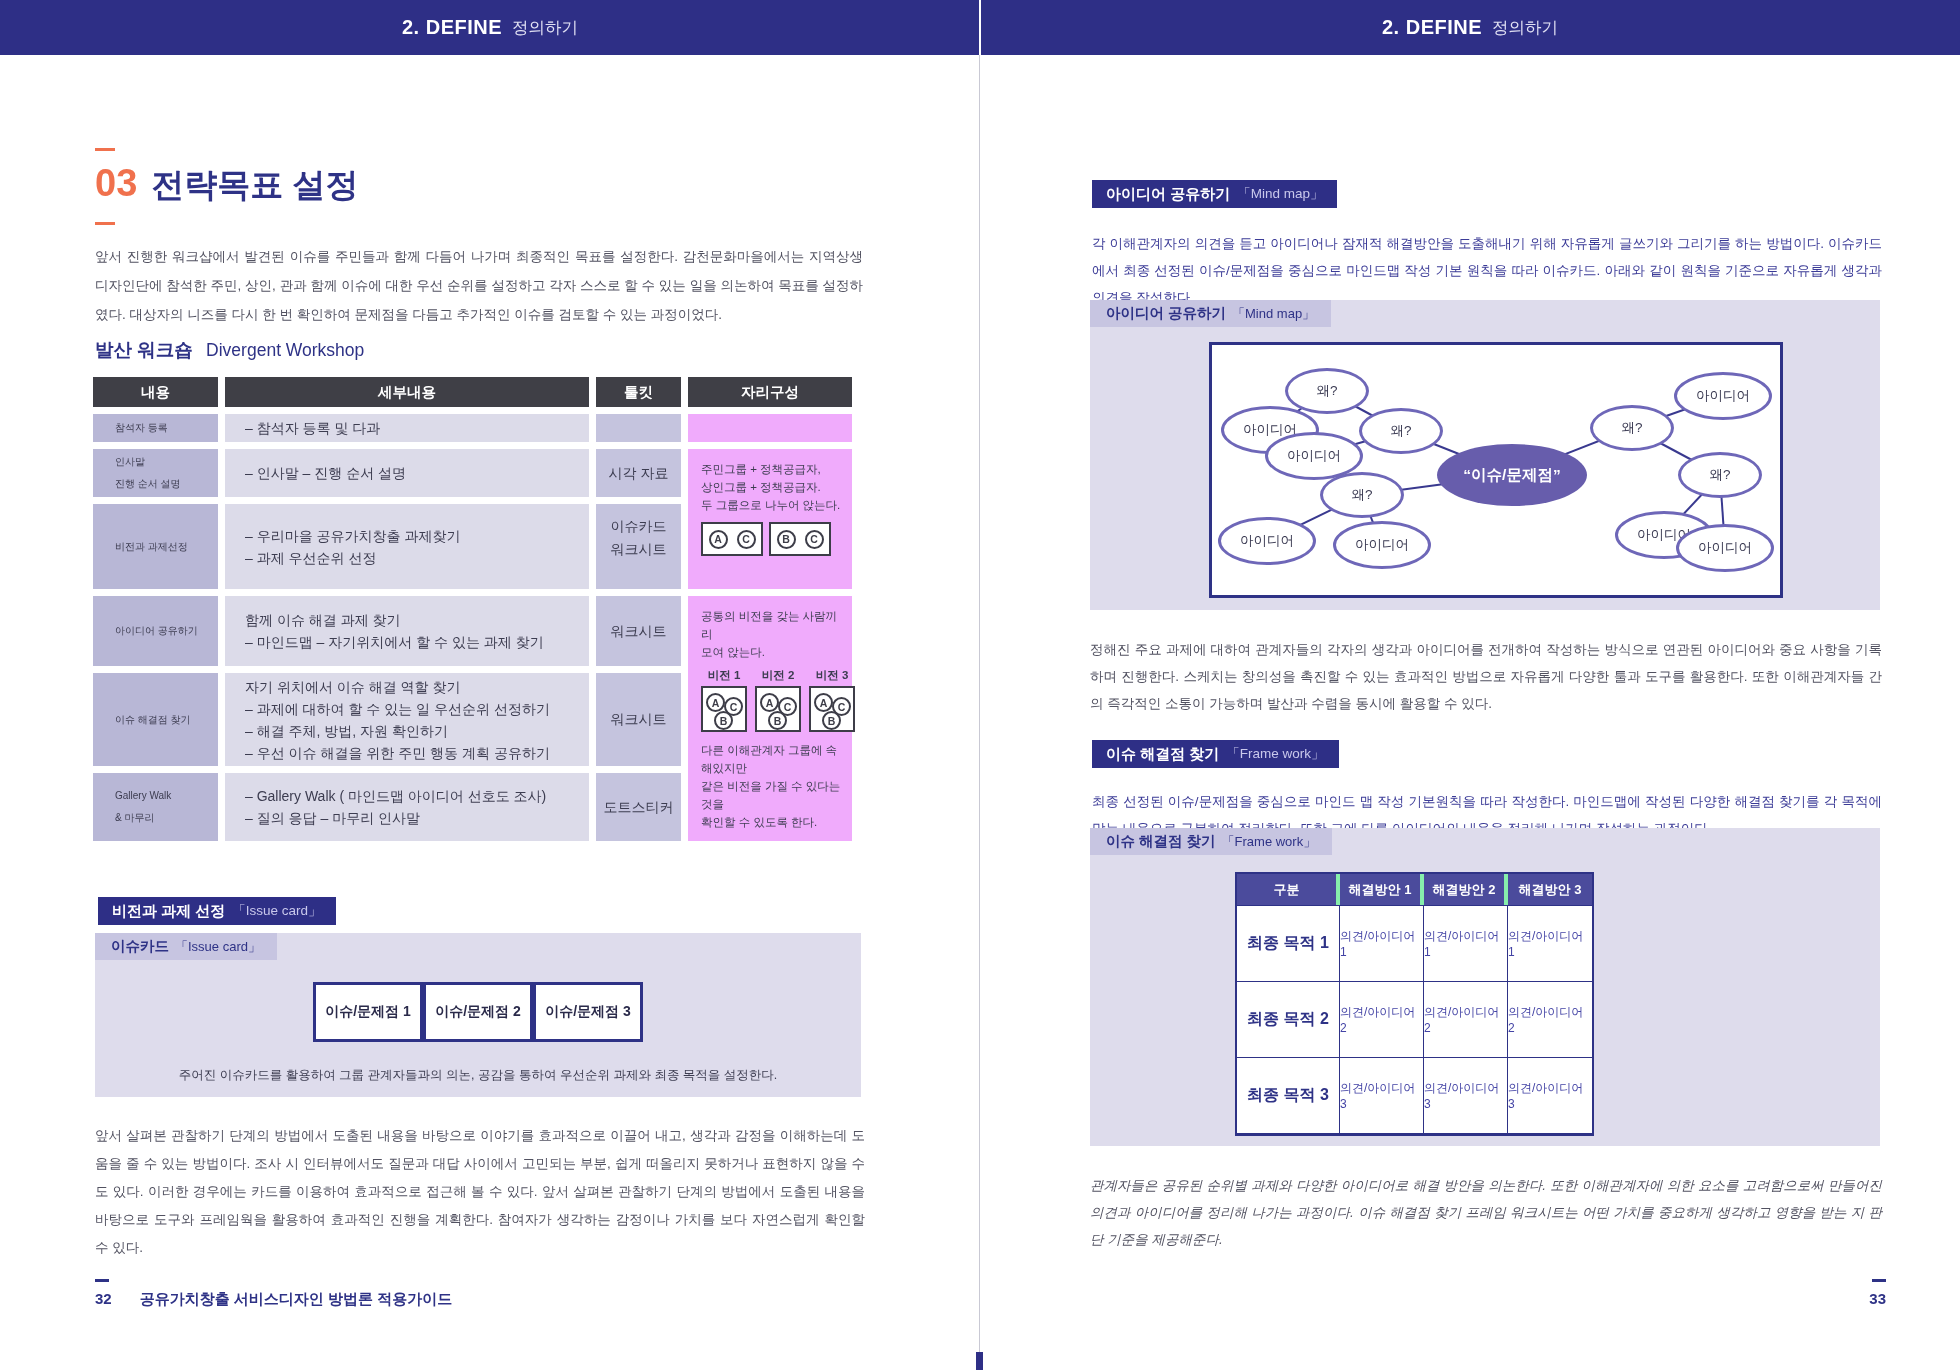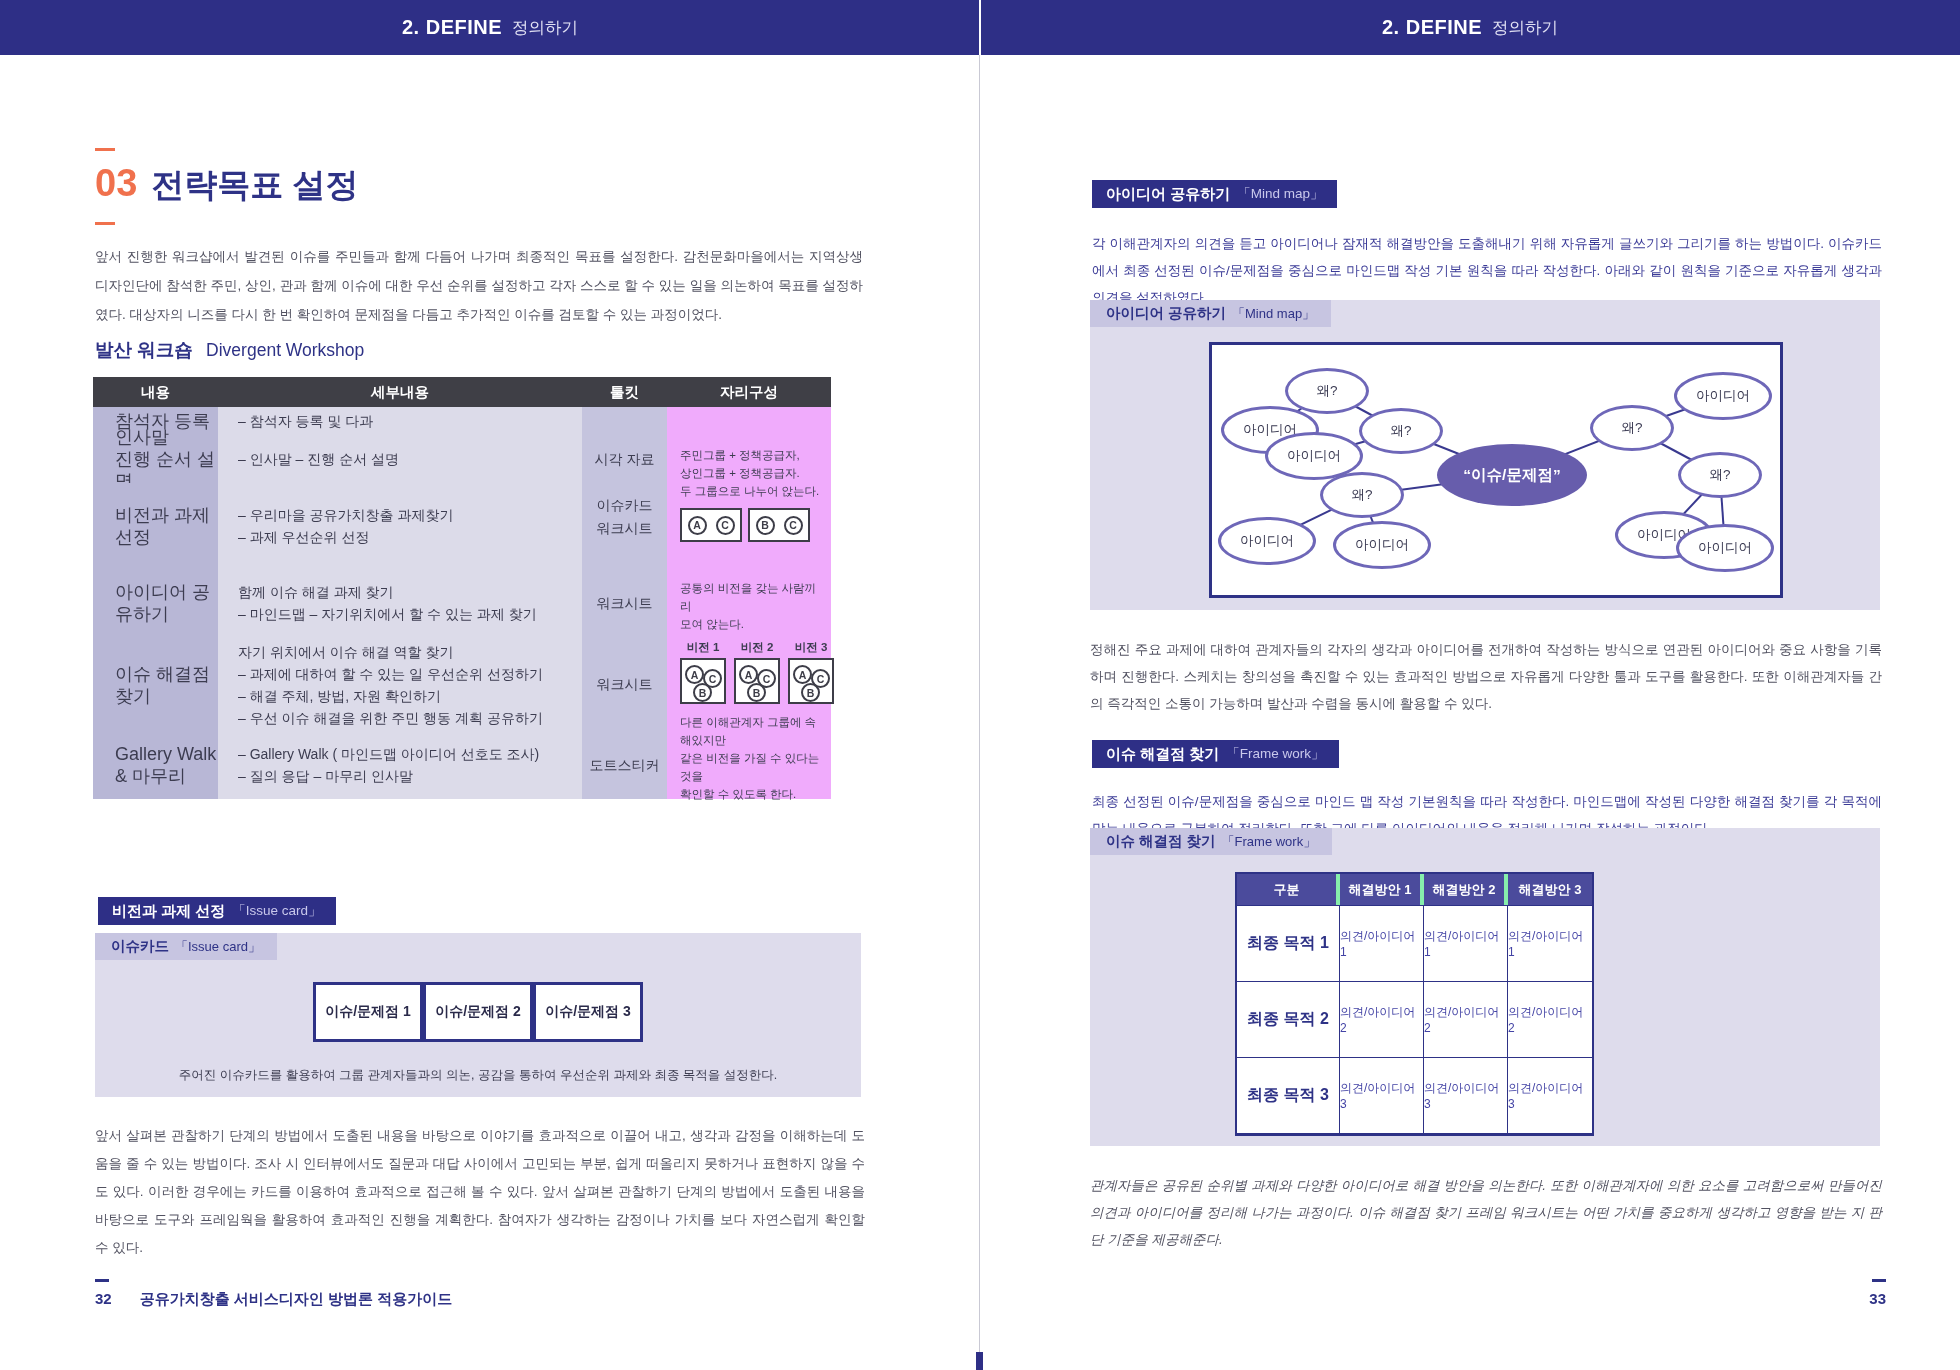--- a/index.html
+++ b/index.html
@@ -27,23 +27,23 @@
   .para.navy{color:#3b3b97;}
 
   #intro-left{left:95px;top:228px;width:768px;}
   #heading-workshop{position:absolute;left:95px;top:337px;}
   .h-ko{font-size:18.5px;font-weight:bold;color:#2e3286;}
   .h-en{font-size:17.5px;color:#2e3286;margin-left:9px;}
 
   
   .wt{position:absolute;left:93px;top:377px;display:grid;
       grid-template-columns:125px 364px 85px 164px;
-      grid-template-rows:30px 28px 48px 85px 70px 93px 68px;gap:0;}
+      grid-template-rows:30px 28px 48px 85px 70px 93px 68px;gap:7px;}
   .wt-h{background:#3f3f46;color:#ffffff;font-size:14.5px;font-weight:bold;display:flex;align-items:center;justify-content:center;}
-  .wt-label{background:#b8b7d6;color:#3c3c50;font-size:18px;line-height:22px;display:flex;align-items:center;padding-left:22px;white-space:pre-line;}
+  .wt-label{background:#b8b7d6;color:#3c3c50;font-size:10px;line-height:22px;display:flex;align-items:center;padding-left:22px;white-space:pre-line;}
   .wt-detail{background:#dcdbe9;color:#3c3c50;font-size:14px;line-height:22px;display:flex;flex-direction:column;justify-content:center;padding:4px 8px 4px 20px;white-space:pre-line;}
   .wt-tool{background:#c5c4de;color:#3c3c50;font-size:14px;line-height:23px;display:flex;align-items:center;justify-content:center;text-align:center;white-space:pre-line;}
   .wt-tool.top{align-items:flex-start;padding-top:11px;}
   .wt-seat{background:#f0abfc;padding:11px 6px 6px 13px;}
   .span2{grid-row:span 2;}
   .span3{grid-row:span 3;}
   .seat-note{font-size:11.5px;line-height:18px;color:#3c3c50;white-space:pre-line;}
   .seat-boxes{display:flex;gap:6px;margin-top:8px;}
   .seat-box{width:62px;height:34px;background:#fff;border:2px solid #3d3d48;display:flex;align-items:center;justify-content:center;gap:9px;box-sizing:border-box;}
   .pcircle{width:19px;height:19px;border:2px solid #3d3d48;border-radius:50%;display:flex;align-items:center;justify-content:center;
@@ -261,21 +261,21 @@
     <div class="footer-line">
       <span class="footer-num">32</span>
       <span class="footer-title">공유가치창출 서비스디자인 방법론 적용가이드</span>
     </div>
   </div>
 
   <div class="badge" id="mindmap-badge">
     <span class="badge-strong">아이디어 공유하기</span>
     <span class="badge-light">「Mind map」</span>
   </div>
-  <p class="para navy" id="mindmap-intro">각 이해관계자의 의견을 듣고 아이디어나 잠재적 해결방안을 도출해내기 위해 자유롭게 글쓰기와 그리기를 하는 방법이다. 이슈카드에서 최종 선정된 이슈/문제점을 중심으로 마인드맵 작성 기본 원칙을 따라 작성한다. 아래와 같이 원칙을 기준으로 자유롭게 생각과 의견을 설정하였다.</p>
+  <p class="para navy" id="mindmap-intro">각 이해관계자의 의견을 듣고 아이디어나 잠재적 해결방안을 도출해내기 위해 자유롭게 글쓰기와 그리기를 하는 방법이다. 이슈카드에서 최종 선정된 이슈/문제점을 중심으로 마인드맵 작성 기본 원칙을 따라 이슈카드. 아래와 같이 원칙을 기준으로 자유롭게 생각과 의견을 작성한다.</p>
 
   <div class="panel" id="mindmap-panel">
     <div class="panel-tab">
       <span class="tab-strong">아이디어 공유하기</span>
       <span class="tab-light">「Mind map」</span>
     </div>
     <div class="mm-box" id="mm-box">
       <svg width="568" height="250" viewBox="0 0 568 250">
         <g stroke="#39398f" stroke-width="2">
           <line x1="115" y1="46" x2="58" y2="85"></line>

